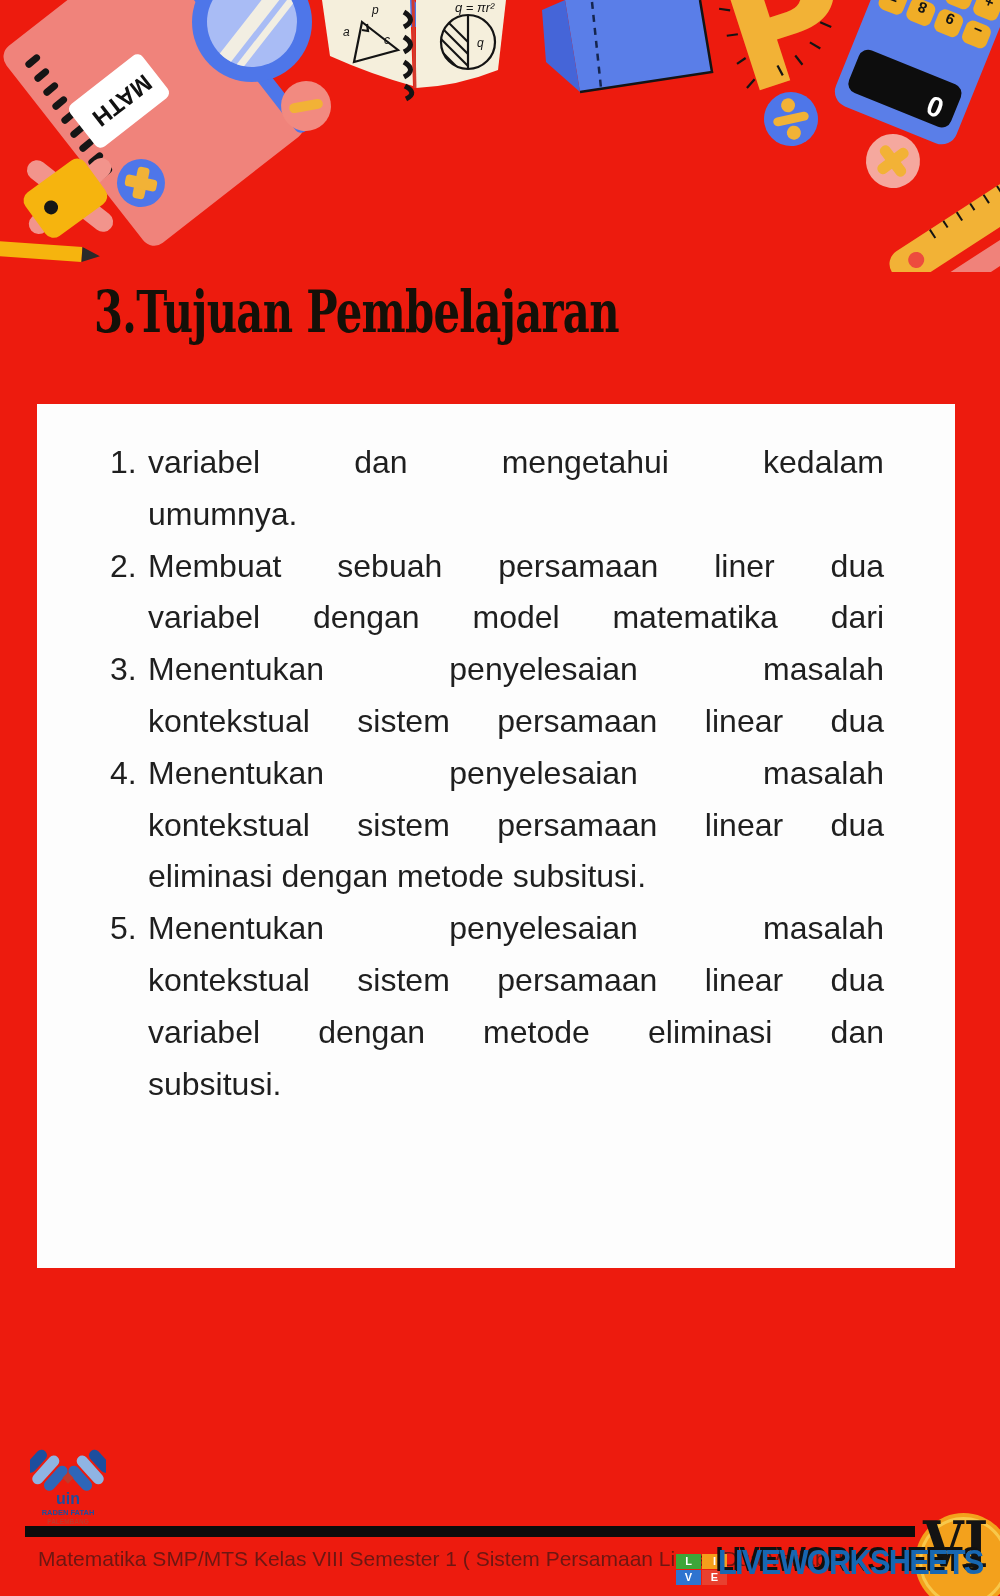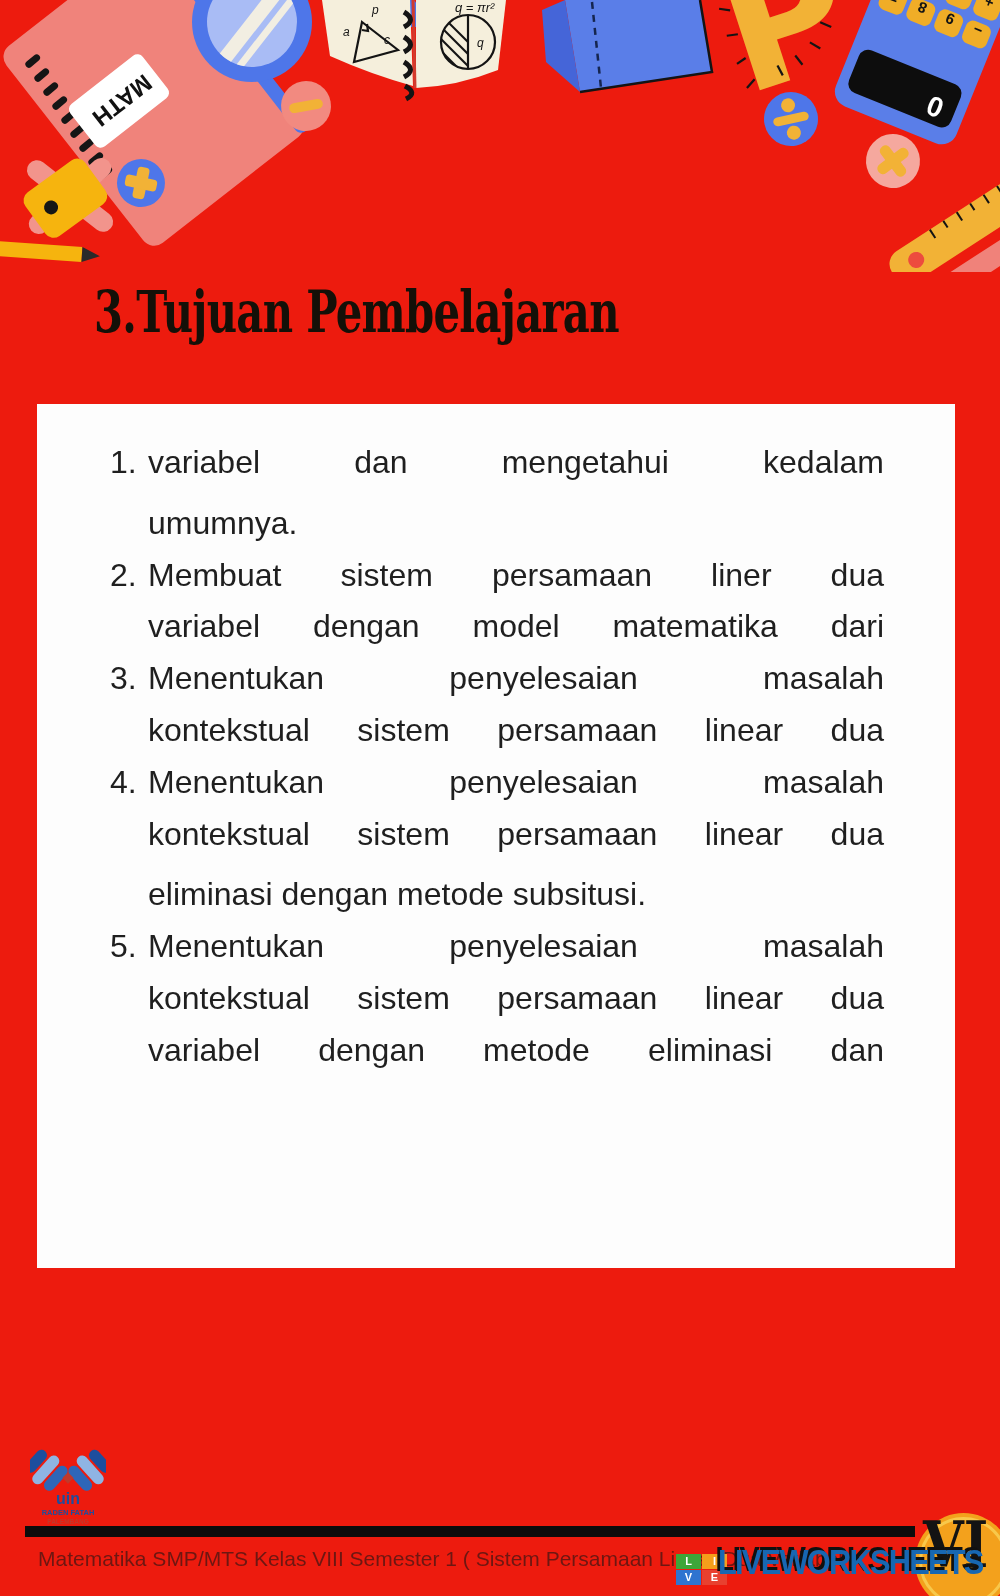--- a/index.html
+++ b/index.html
@@ -10,21 +10,21 @@
   .title{position:absolute;left:94px;top:278px;font-family:"DejaVu Serif",serif;font-weight:bold;
          font-size:58px;color:#141008;transform:scaleX(.72);transform-origin:left top;
          letter-spacing:-1px;white-space:nowrap;}
 
   .card{position:absolute;left:37px;top:404px;width:918px;height:864px;background:#FDFDFD;}
   .card-inner{padding:33px 71px 0 73px;font-size:32px;line-height:51.8px;color:#1F1F1F;}
   .obj-item{display:flex;}
   .obj-num{width:38px;flex:none;}
   .obj-lines{flex:1;min-width:0;}
   .ln{text-align:justify;text-align-last:justify;}
-  .ln.last{text-align-last:left;margin-top:9px;}
+  .ln.last{text-align-last:left;}
 
   .footer-line{position:absolute;left:25px;top:1526px;width:890px;height:11px;background:#0C0C0C;}
   .footer-text{position:absolute;left:38px;top:1547px;font-size:21px;color:#6D1712;z-index:1;white-space:nowrap;}
 
   .uin-logo{position:absolute;left:30px;top:1448px;z-index:1;}
 
   .badge{position:absolute;left:915px;top:1513px;width:97px;height:97px;border-radius:50%;
          background:#F3A11C;z-index:2;}
   .badge-ring{position:absolute;inset:4px;border:3px solid #F8C84A;border-radius:50%;}
   .badge-text{position:absolute;left:8px;top:-6px;font-family:"DejaVu Serif",serif;font-weight:bold;
@@ -240,21 +240,21 @@
       <div class="obj-item">
         <div class="obj-num">1.</div>
         <div class="obj-lines">
           <div class="ln j">variabel dan mengetahui kedalam</div>
           <div class="ln last">umumnya.</div>
         </div>
       </div>
       <div class="obj-item">
         <div class="obj-num">2.</div>
         <div class="obj-lines">
-          <div class="ln j">Membuat sistem persamaan liner dua</div>
+          <div class="ln j">Membuat sebuah persamaan liner dua</div>
           <div class="ln j">variabel dengan model matematika dari</div>
         </div>
       </div>
       <div class="obj-item">
         <div class="obj-num">3.</div>
         <div class="obj-lines">
           <div class="ln j">Menentukan penyelesaian masalah</div>
           <div class="ln j">kontekstual sistem persamaan linear dua</div>
         </div>
       </div>
@@ -265,20 +265,21 @@
           <div class="ln j">kontekstual sistem persamaan linear dua</div>
           <div class="ln last">eliminasi dengan metode subsitusi.</div>
         </div>
       </div>
       <div class="obj-item">
         <div class="obj-num">5.</div>
         <div class="obj-lines">
           <div class="ln j">Menentukan penyelesaian masalah</div>
           <div class="ln j">kontekstual sistem persamaan linear dua</div>
           <div class="ln j">variabel dengan metode eliminasi dan</div>
+          <div class="ln last">subsitusi.</div>
         </div>
       </div>
     </div>
   </div>
 
   <svg class="uin-logo" width="76" height="80" viewBox="0 0 76 80">
     <g transform="rotate(-48 24 30)">
       <rect x="10" y="26" width="30" height="11" rx="5.5" fill="#2E66B8"></rect>
       <rect x="7" y="13" width="35" height="11" rx="5.5" fill="#8FB4E3"></rect>
       <rect x="11" y="0" width="27" height="11" rx="5.5" fill="#1D4E9E"></rect>

